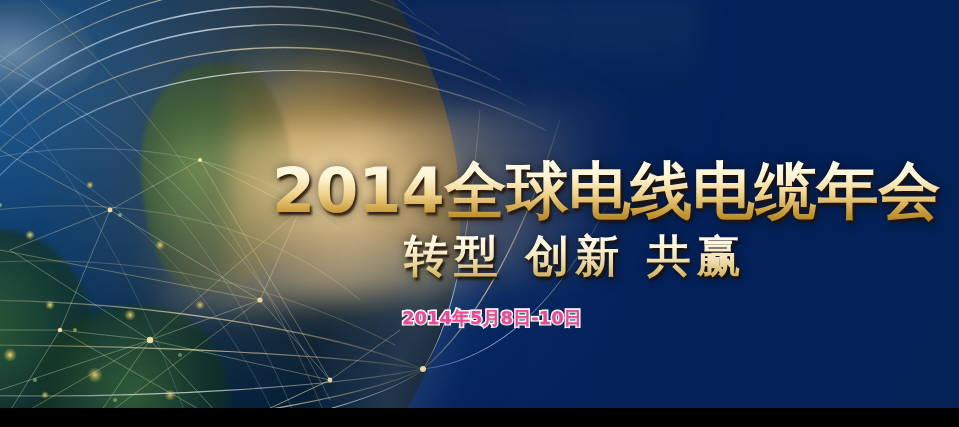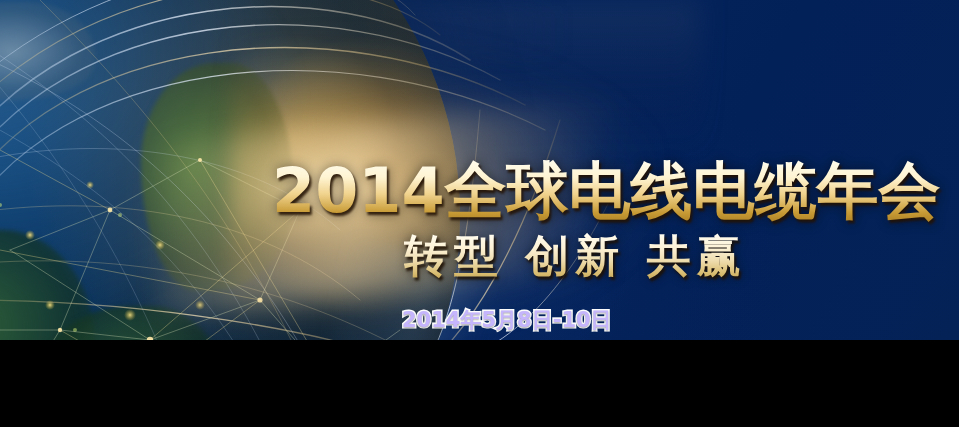--- a/index.html
+++ b/index.html
@@ -3,21 +3,21 @@
 <meta charset="utf-8">
 <style>
   html, body {
     margin: 0;
     padding: 0;
     background: #000;
   }
   #banner {
     position: relative;
     width: 959px;
-    height: 340px;
+    height: 408px;
     overflow: hidden;
     background: #042256;
     font-family: "DejaVu Sans", "Liberation Sans", sans-serif;
     user-select: none;
   }
 
   
   .sky {
     position: absolute;
     inset: 0;
@@ -169,24 +169,24 @@
   }
   .info-row {
     position: absolute;
     left: 402px; top: 306px;
     display: flex;
     align-items: baseline;
     gap: 42px;
     white-space: nowrap;
   }
   .info-row span {
-    font-size: 21px;
+    font-size: 18px;
     font-weight: bold;
     letter-spacing: 0px;
-    color: #c4b5fd;
+    color: #ec4899;
     -webkit-text-stroke: 3.2px #ffffff;
     paint-order: stroke fill;
     text-shadow: 0 1px 2px rgba(0,0,0,0.35);
   }
 
   
   .glass-streak {
     position: absolute;
     left: 330px; top: 250px;
     width: 180px; height: 180px;

